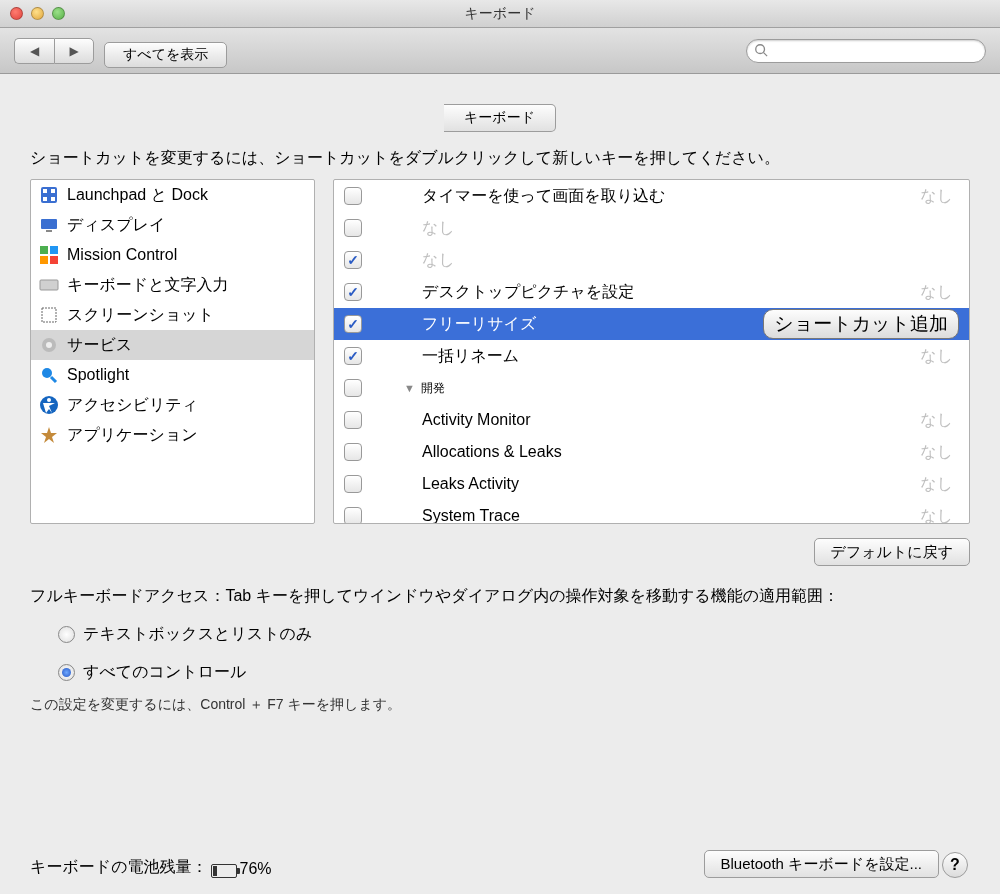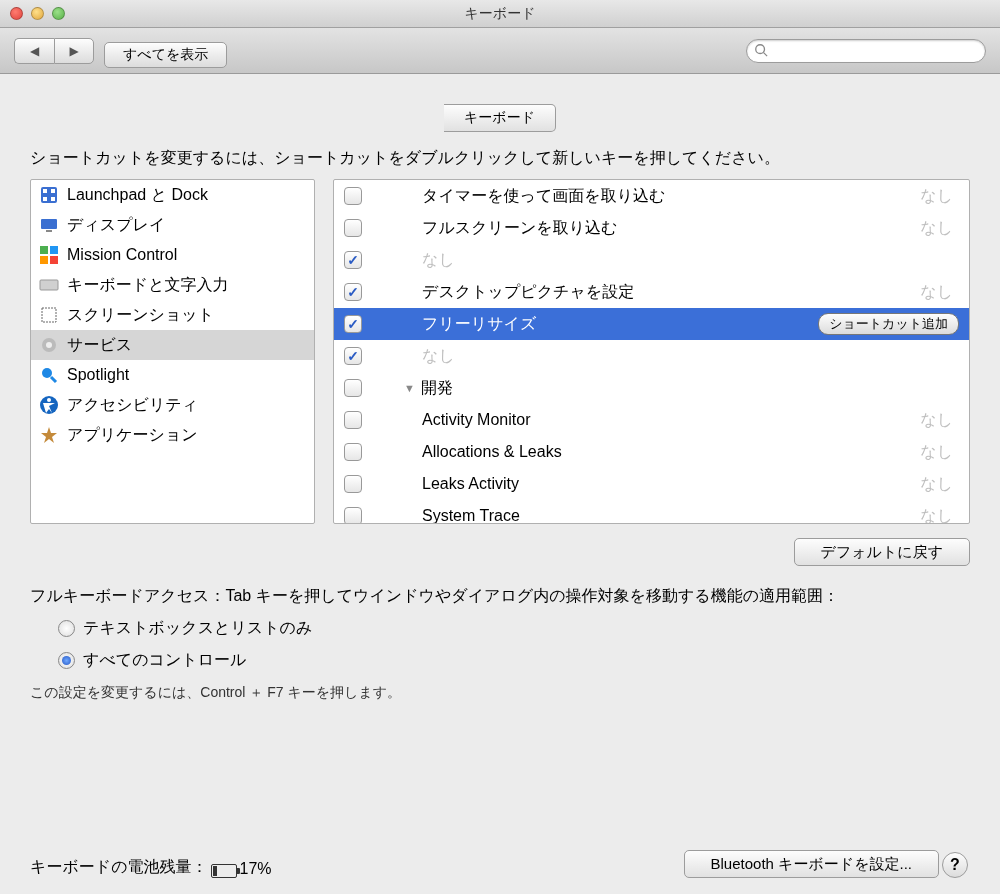--- a/index.html
+++ b/index.html
@@ -96,32 +96,32 @@
   display: flex; align-items: center; justify-content: center;
 }
 .sc-check.checked::after { content: "✓"; color: #2a5bc4; font-weight: bold; font-size: 14px; }
 .sc-row.selected .sc-check.checked::after { color: #2a5bc4; }
 .sc-indent { width: 36px; }
 .sc-text { flex: 1; }
 .sc-short { color: #bfbfbf; font-size: 16px; padding-right: 6px; }
 .sc-addbtn {
   background: linear-gradient(#fdfdfd,#dcdcdc);
   border: 1px solid #777; border-radius: 10px;
-  padding: 1px 10px; font-size: 13px; color: #000;
+  padding: 1px 10px; font-size: 19px; color: #000;
 }
 .disclosure { color: #888; font-size: 11px; margin-right: -6px; }
-.group-label { font-size: 16px; }
+.group-label { font-size: 12px; }
 .btn-row { display: flex; justify-content: flex-end; margin-top: 14px; }
 .aqua-btn {
   background: linear-gradient(#fdfdfd,#e1e1e1);
   border: 1px solid #9c9c9c; border-radius: 5px;
-  height: 28px; padding: 0 26px; font-size: 15px;
+  height: 28px; padding: 0 16px; font-size: 15px;
 }
 .kbaccess { margin-top: 18px; font-size: 16px; line-height: 1.5; }
-.radio-row { display: flex; align-items: center; gap: 8px; margin-left: 28px; margin-top: 8px; font-size: 16px; }
+.radio-row { display: flex; align-items: center; gap: 8px; margin-left: 28px; margin-top: 14px; font-size: 16px; }
 .radio {
   width: 17px; height: 17px; border-radius: 50%;
   border: 1px solid #888; background: radial-gradient(#fff,#ddd);
   display: flex; align-items: center; justify-content: center;
 }
 .radio.checked::after { content: ""; width: 9px; height: 9px; border-radius: 50%; background: radial-gradient(#6fa8ff,#2556c4); }
 .radio-note { margin-top: 10px; font-size: 14px; color: #333; }
 .footer {
   position: absolute; bottom: 0; left: 0; right: 2px;
   padding: 12px 30px 16px 30px;
@@ -266,21 +266,20 @@
     <div class="shortcutpane" id="scpane">
         <div class="sc-row">
           <div class="sc-check"></div>
           <span class="sc-indent"></span>
           <span class="sc-text">タイマーを使って画面を取り込む</span>
           <span class="sc-short">なし</span>
         </div>
         <div class="sc-row">
           <div class="sc-check"></div>
           <span class="sc-indent"></span>
-          <span class="sc-text">フルスクリーンを取り込む</span>
           <span class="sc-short">なし</span>
         </div>
         <div class="sc-row">
           <div class="sc-check checked"></div>
           <span class="sc-indent"></span>
           <span class="sc-short">なし</span>
         </div>
         <div class="sc-row">
           <div class="sc-check checked"></div>
           <span class="sc-indent"></span>
@@ -289,20 +288,21 @@
         </div>
         <div class="sc-row selected">
           <div class="sc-check checked"></div>
           <span class="sc-indent"></span>
           <span class="sc-text">フリーリサイズ</span>
           <button class="sc-addbtn">ショートカット追加</button>
         </div>
         <div class="sc-row">
           <div class="sc-check checked"></div>
           <span class="sc-indent"></span>
+          <span class="sc-text">一括リネーム</span>
           <span class="sc-short">なし</span>
         </div>
         <div class="sc-row">
           <div class="sc-check"></div>
           <span class="sc-indent" style="width:18px"></span>
           <span class="disclosure">▼</span>
           <span class="group-label">開発</span>
         </div>
         <div class="sc-row">
           <div class="sc-check"></div>
@@ -347,17 +347,17 @@
     </div>
     <div class="radio-note">この設定を変更するには、Control ＋ F7 キーを押します。</div>
   </div>
 </div>
 
 <div class="footer">
   <span>キーボードの電池残量：</span>
   <div class="battery-icon">
       <div class="battery-fill"></div>
     </div>
-  <span>17%</span>
+  <span>76%</span>
   <div style="flex:1"></div>
   <button class="aqua-btn">Bluetooth キーボードを設定...</button>
   <div class="help-btn">?</div>
 </div>
 
 </body></html>

